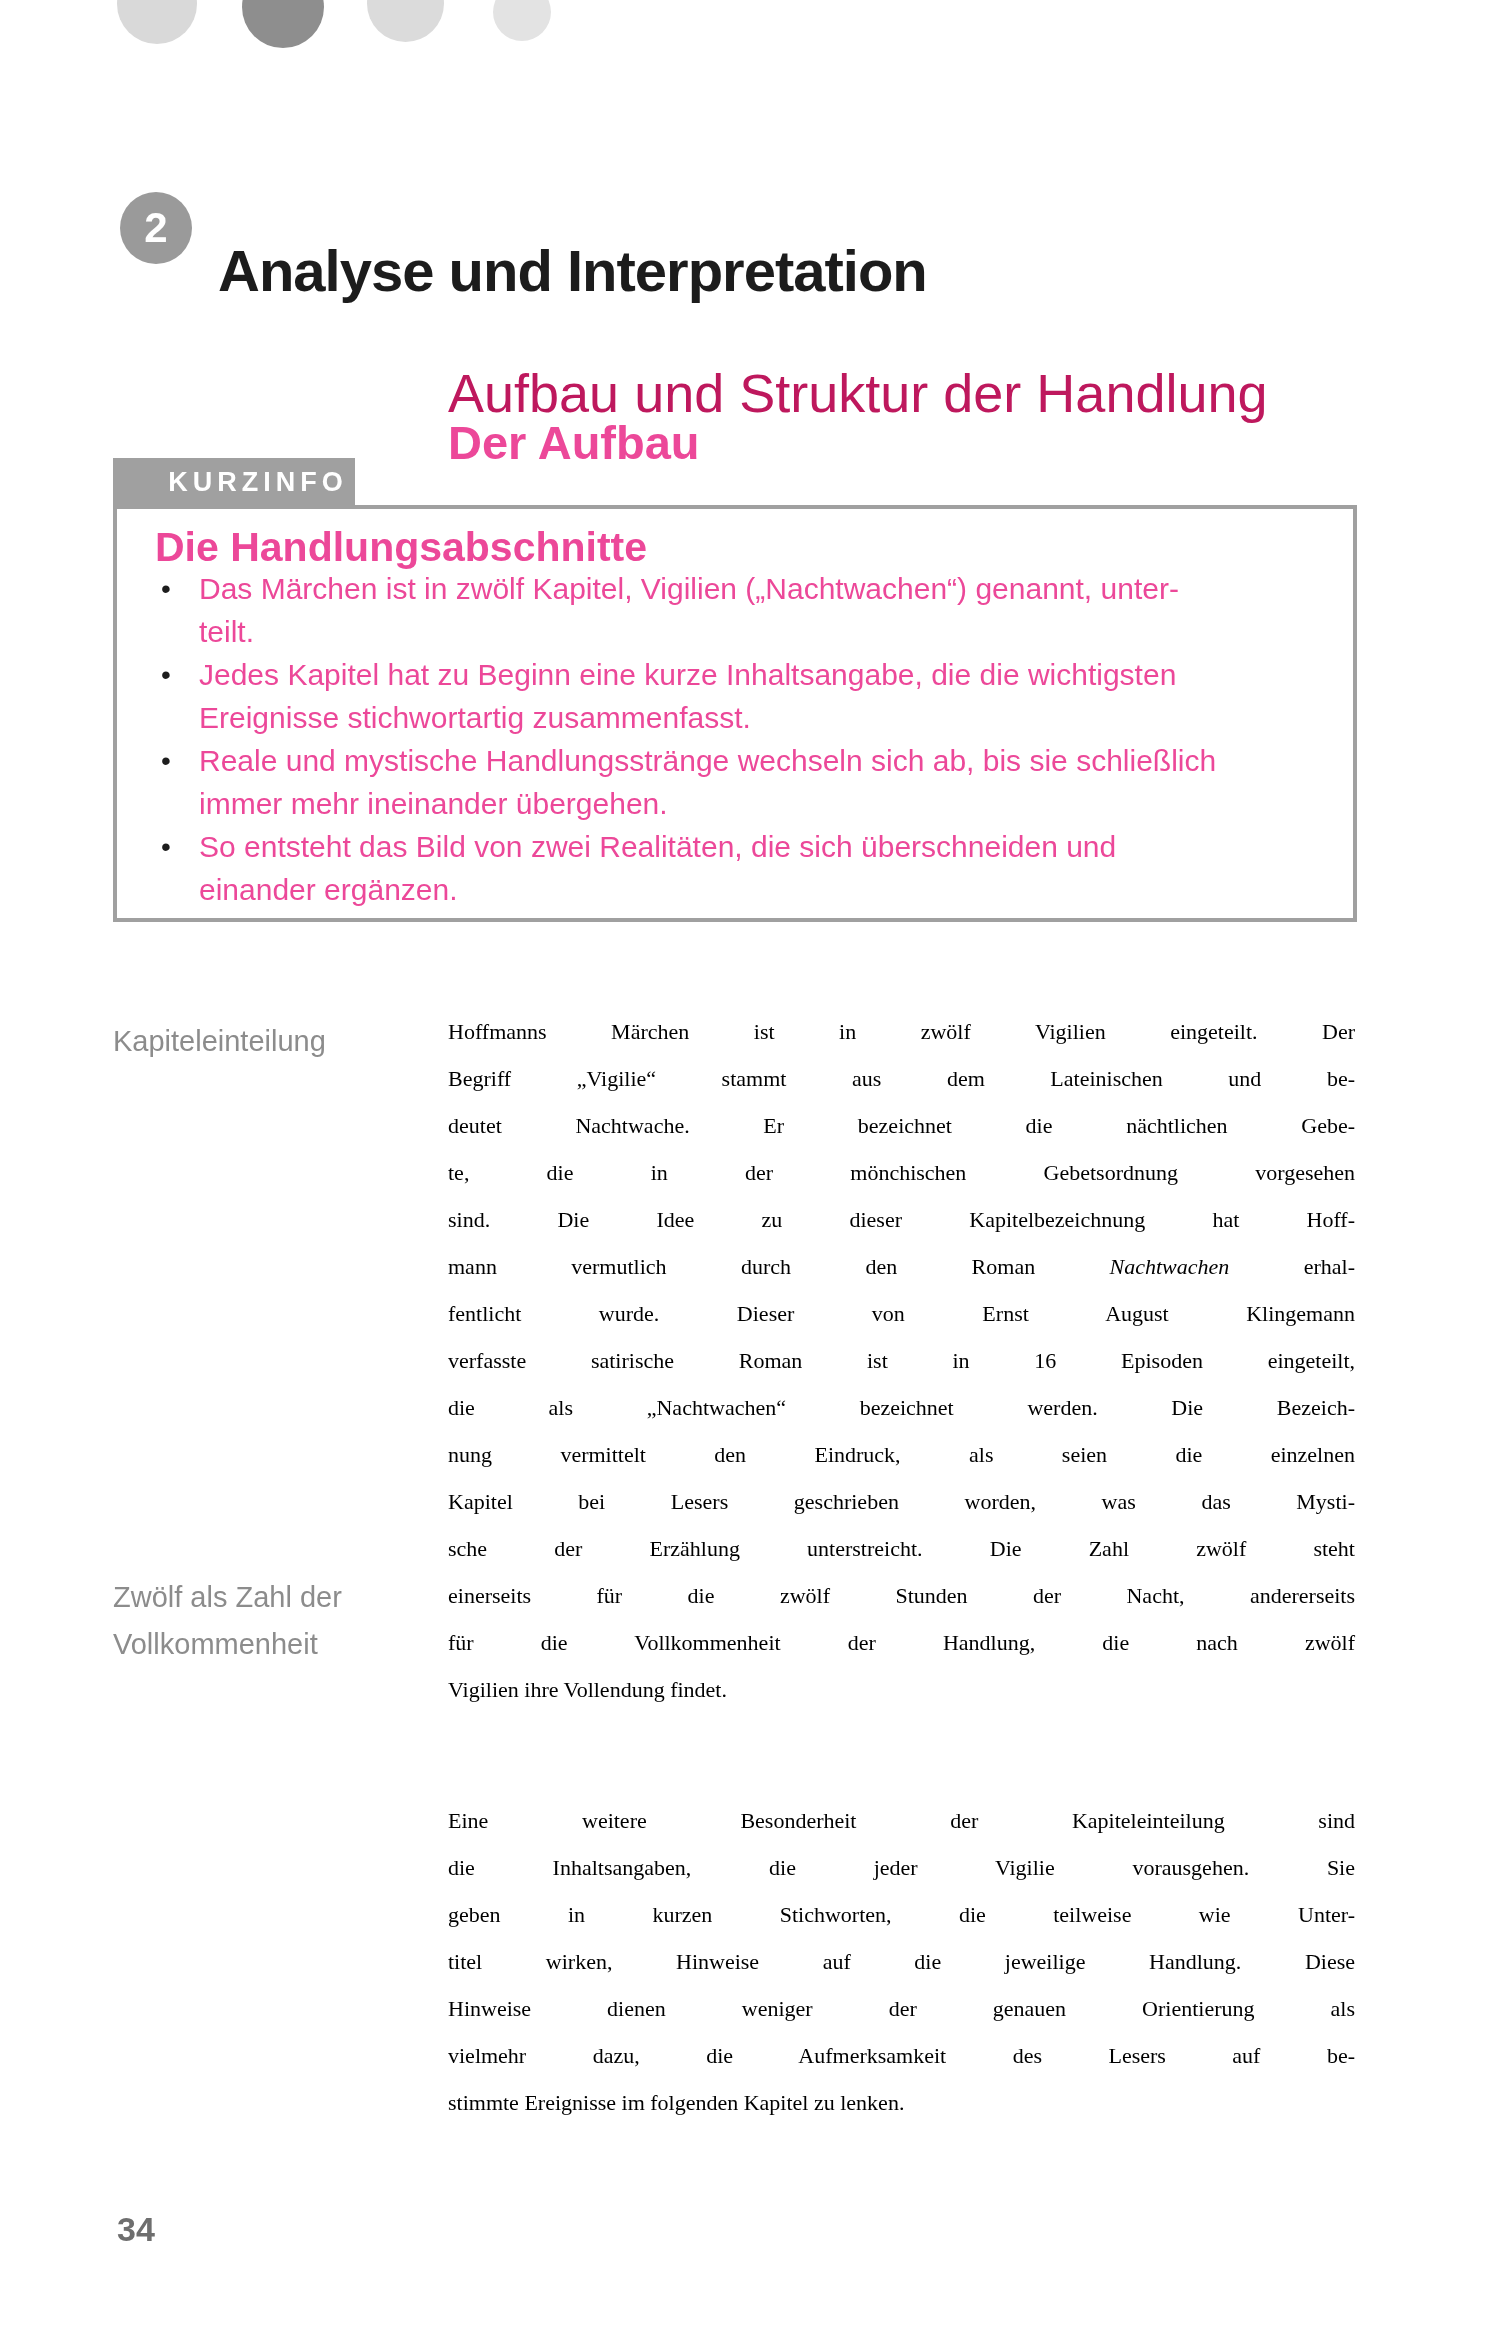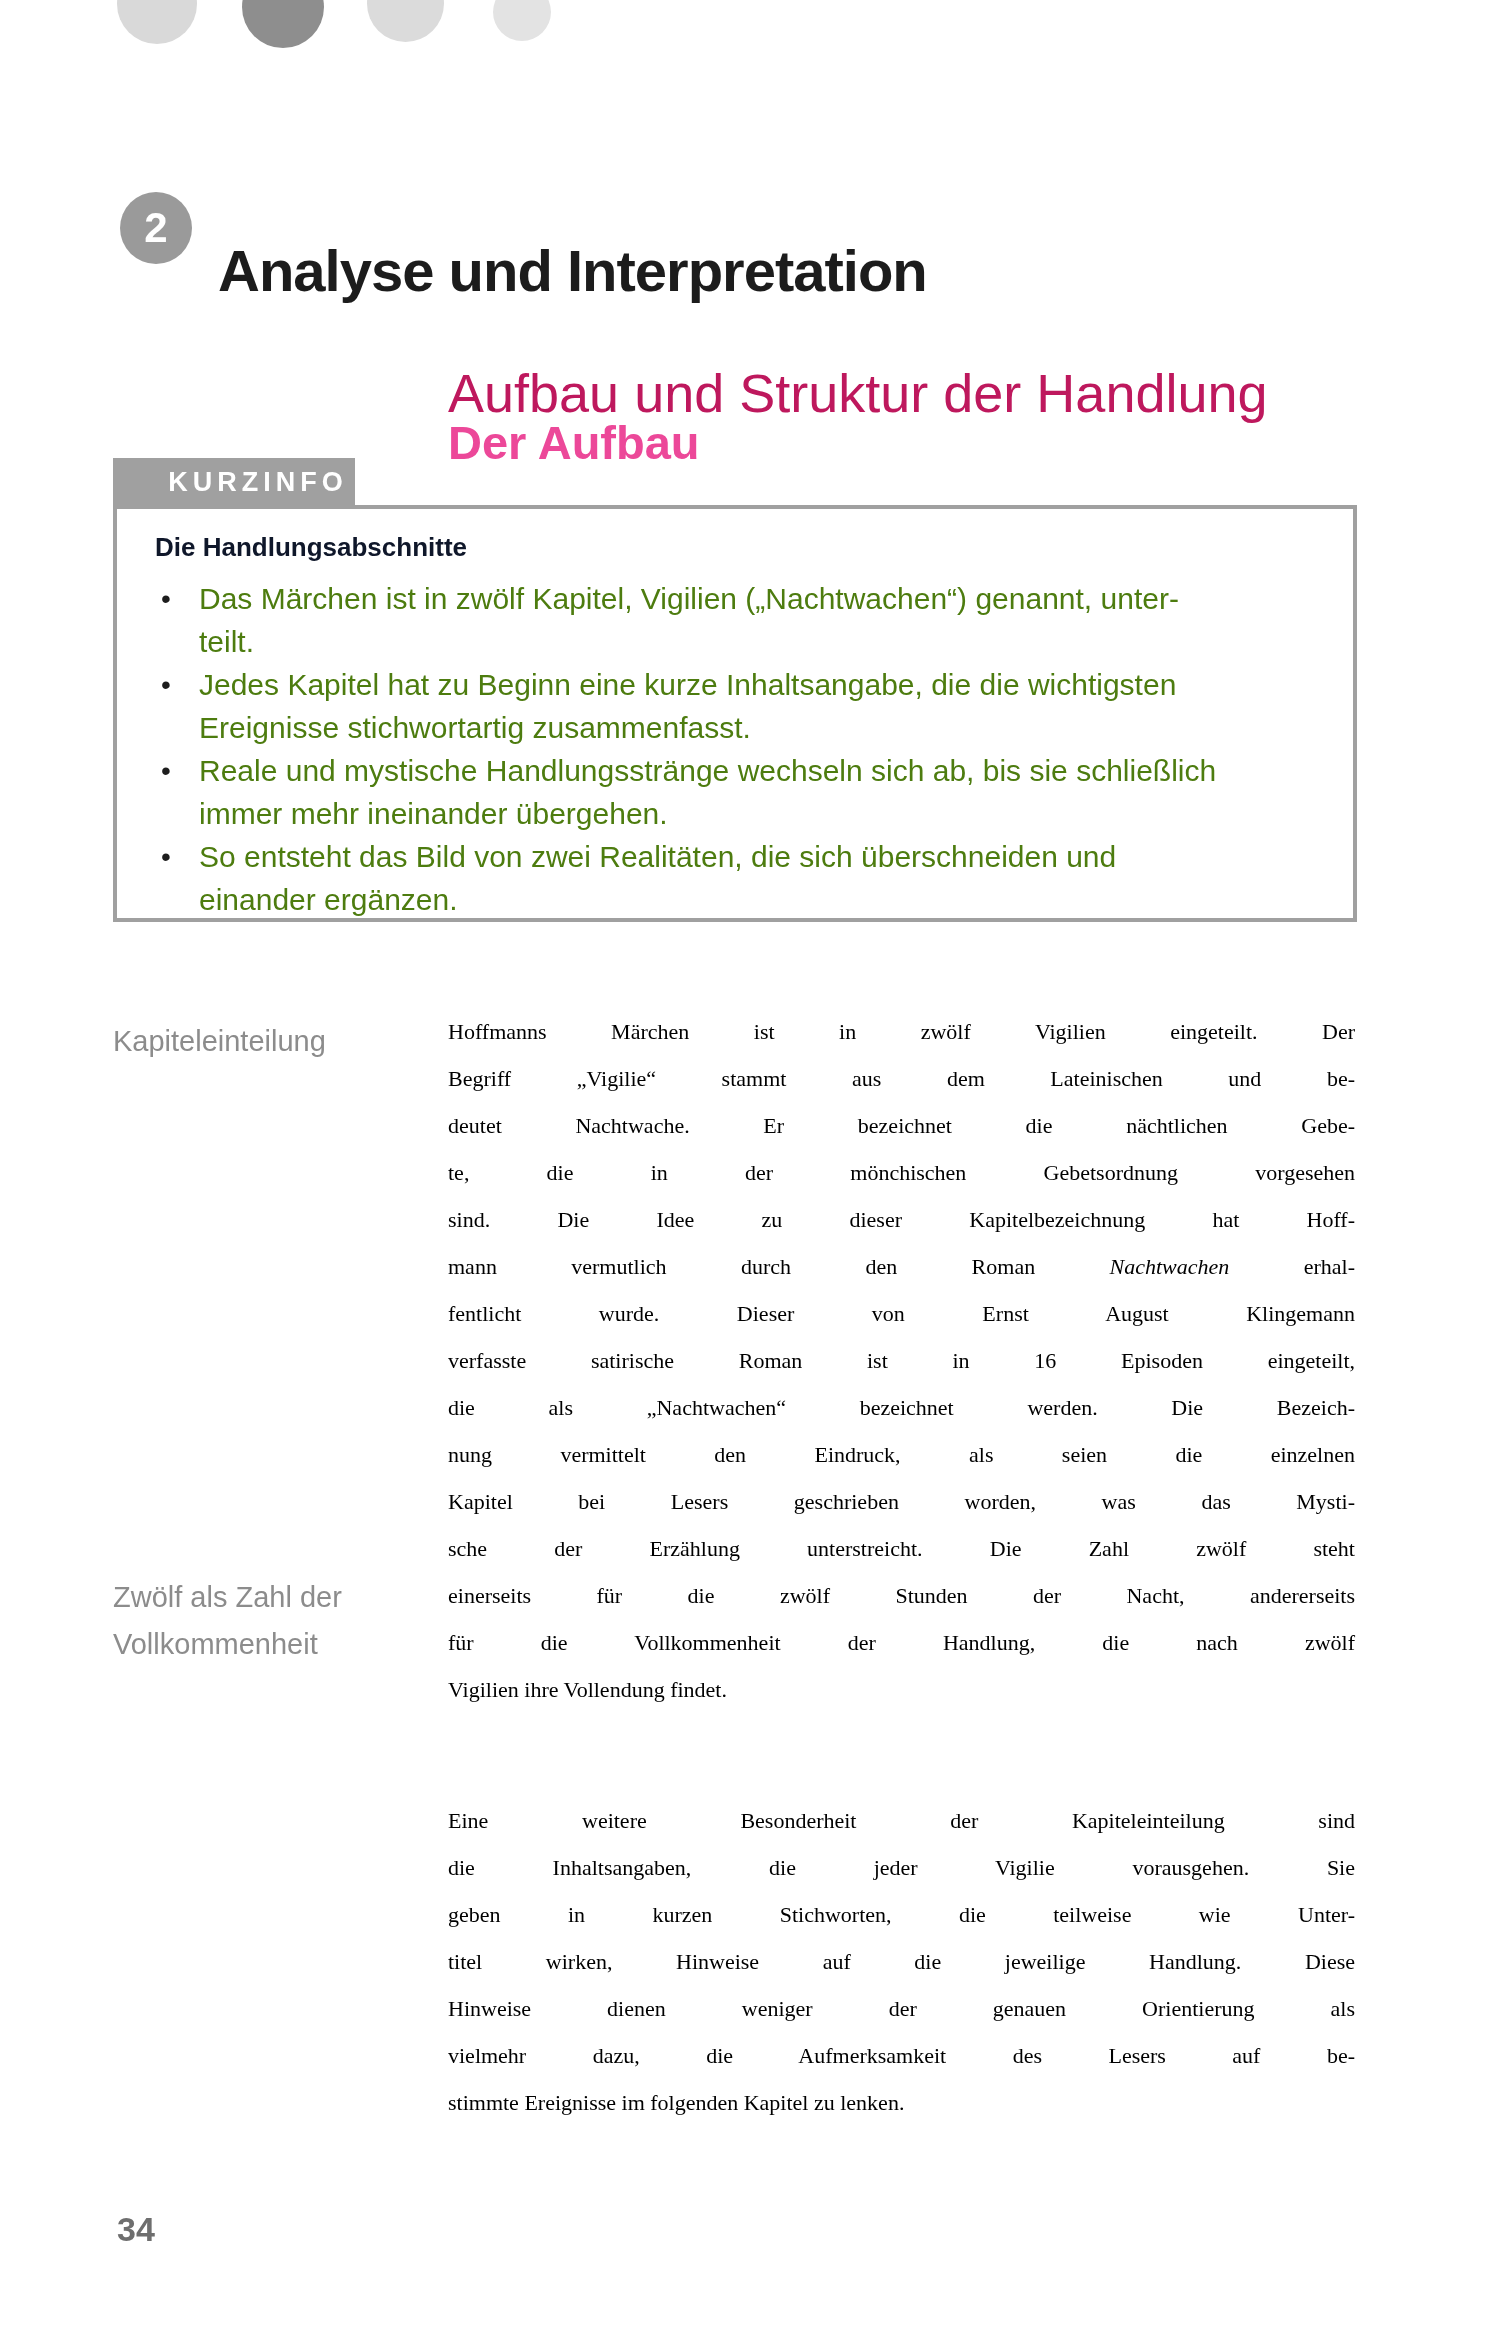--- a/index.html
+++ b/index.html
@@ -42,30 +42,30 @@
     position:absolute; left:113px; top:458px; width:218px; height:47px;
     background:#a0a0a0; color:#ffffff; font-size:27px; font-weight:700;
     letter-spacing:5px; line-height:49px; text-align:center; text-indent:24px;padding-left:24px;
   }
   .kurzinfo-box{
     position:absolute; left:113px; top:505px; width:1244px; height:417px;
     border:4px solid #a0a0a0; box-sizing:border-box; background:#ffffff;
     padding:14px 36px 0 38px;
   }
   .kurzinfo-title{
-    font-size:26px; font-weight:700; color:#0f172a;
-    margin:6px 0 12px 0; line-height:36px;
+    font-size:41px; font-weight:700; color:#ec4899;
+    margin:6px 0 2px 0; line-height:36px;
   }
   .bullet-item{display:flex; align-items:flex-start;}
   .bullet-dot{
     width:44px; flex:0 0 44px; font-size:28px; line-height:43px;
     color:#1d1d1d; padding-left:6px; box-sizing:border-box;
   }
   .bullet-text{
-    font-size:30px; line-height:43px; color:#4d7c0f;
+    font-size:30px; line-height:43px; color:#ec4899;
     white-space:pre-line;
   }
 
   
   .margin-note{
     position:absolute; left:113px; width:310px;
     font-size:29px; line-height:47px; color:#8c8c8c; white-space:pre-line;
   }
   .note-1{top:1018px;}
   .note-2{top:1574px;}

